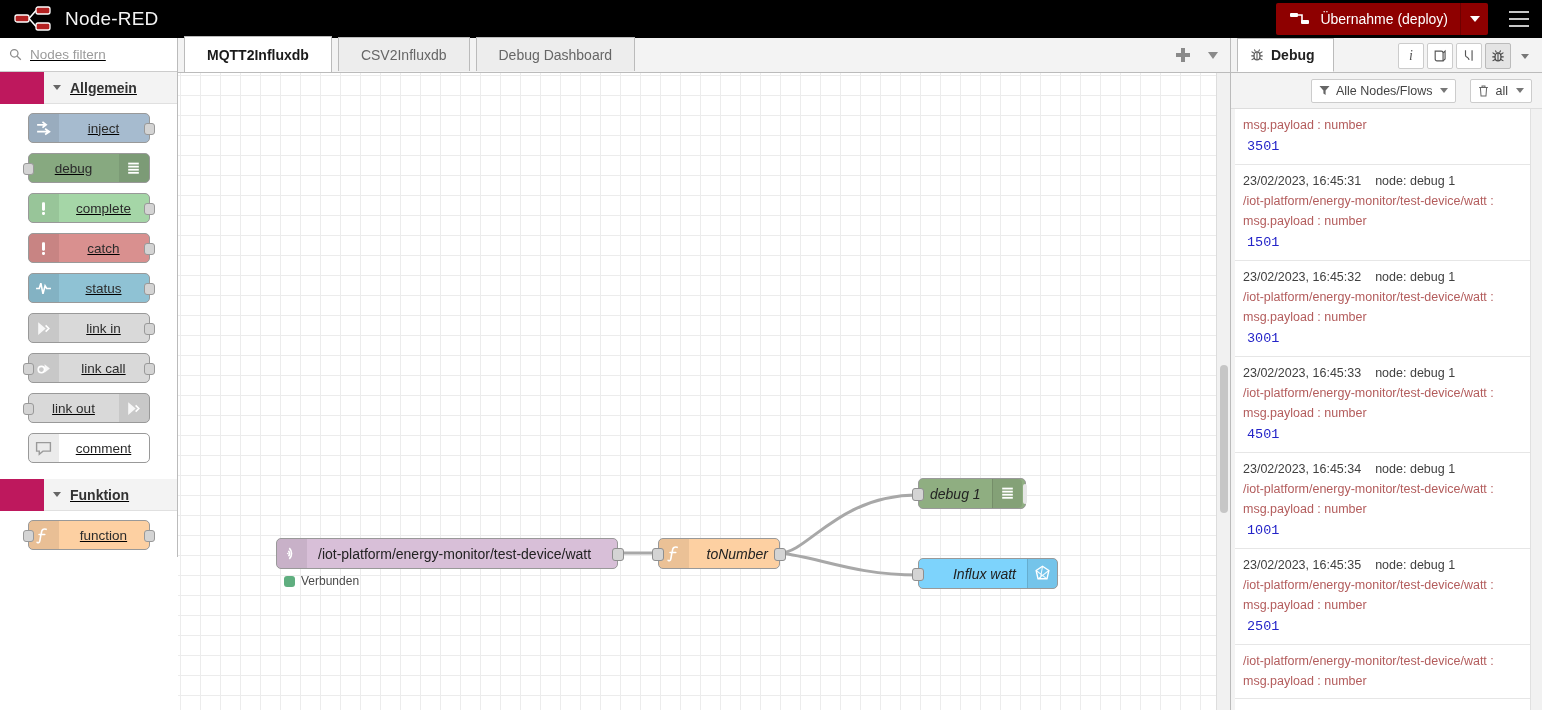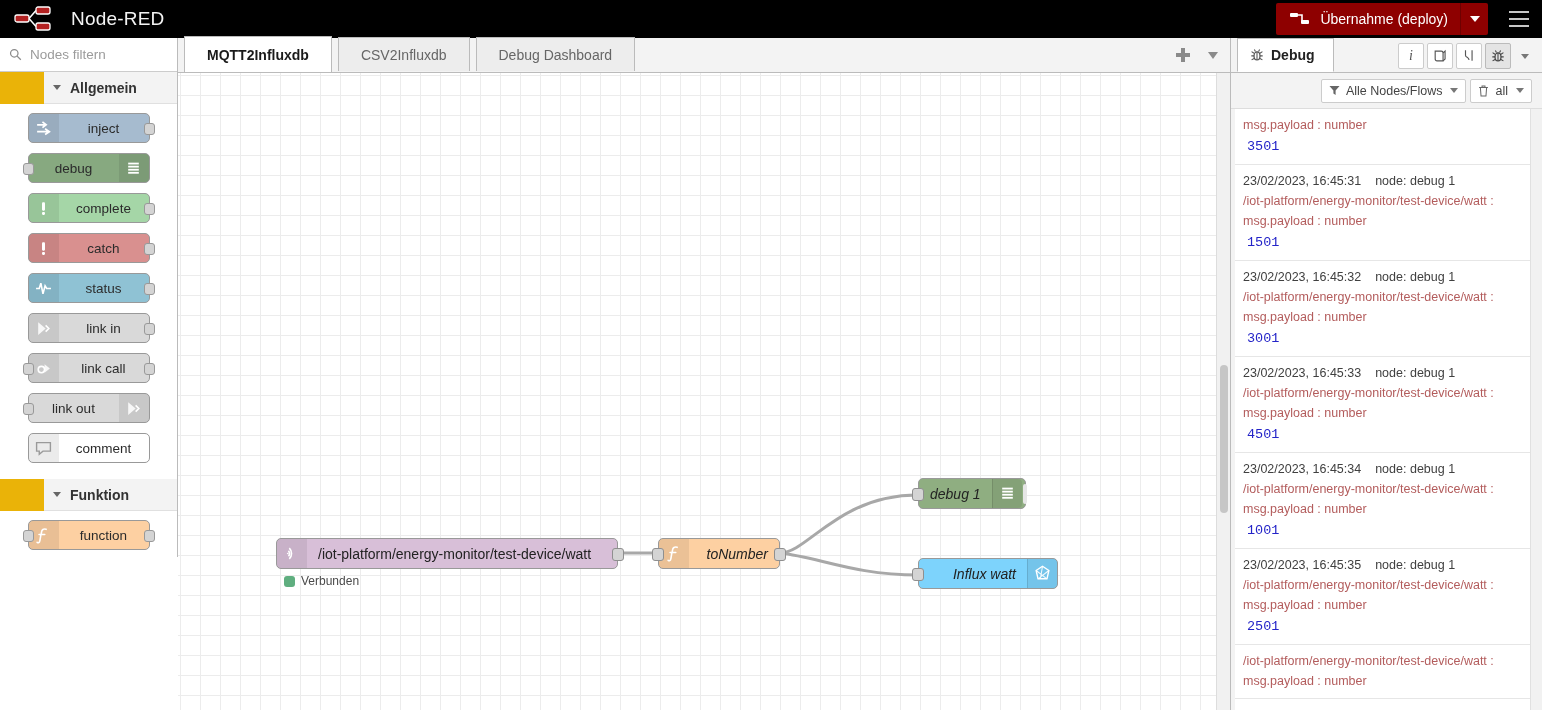--- a/index.html
+++ b/index.html
@@ -15,21 +15,21 @@
   #header {
     position: absolute; top: 0; left: 0;
     width: 1542px; height: 38px;
     background: #000;
     display: flex; align-items: center;
   }
   #logo-wrap { display: flex; align-items: center; padding-left: 14px; }
   .logo-svg { display: block; }
   #brand-title {
     color: #f3f3f3; font-size: 19px; letter-spacing: .2px;
-    margin-left: 15px; font-weight: 400; text-align: center;
+    margin-left: 9px; font-weight: 400; text-align: center;
   }
   #header-spacer { flex: 1; }
   #deploy-btn {
     height: 32px; background: #8e0000;
     display: flex; align-items: center;
     padding: 0 12px 0 14px; color: #fff;
     font-size: 14px; cursor: pointer;
     border-radius: 2px 0 0 2px;
   }
   #deploy-btn .deploy-label { margin-left: 10px; }
@@ -53,23 +53,24 @@
     width: 0; height: 0;
     border-left: 5px solid transparent;
     border-right: 5px solid transparent;
     border-top: 6px solid #fff;
   }
 
   
   #palette {
     position: absolute; top: 38px; left: 0;
     width: 178px; height: 519px;
-    background: #eab308;
+    background: #be185d;
     border-right: 1px solid #bbb;
     overflow: hidden;
+    text-decoration: underline;
   }
   #palette-search {
     height: 34px; border-bottom: 1px solid #ccc;
     display: flex; align-items: center;
     padding-left: 9px; background: #fff;
   }
   #palette-search input {
     border: none; outline: none;
     font-size: 13.5px; color: #555;
     width: 140px; margin-left: 6px;
@@ -276,21 +277,21 @@
     width: 26px; height: 26px;
     border: 1px solid #ccc; background: #fff;
     display: flex; align-items: center; justify-content: center;
     cursor: pointer; border-radius: 2px;
   }
   .sb-ibtn.selected { background: #e4e4e4; border-color: #bbb; }
   .sb-ibtn.noborder { border: none; background: transparent; width: 20px; }
 
   #sb-filters {
     height: 36px; display: flex; align-items: center;
-    justify-content: flex-end; gap: 4px;
+    justify-content: flex-end; gap: 14px;
     padding-right: 10px; background: #f3f3f3;
     border-bottom: 1px solid #ddd;
   }
   .filter-btn {
     height: 24px; background: #fff;
     border: 1px solid #ccc; border-radius: 2px;
     display: flex; align-items: center; gap: 6px;
     padding: 0 7px; font-size: 12.5px; color: #444;
     cursor: pointer;
   }

